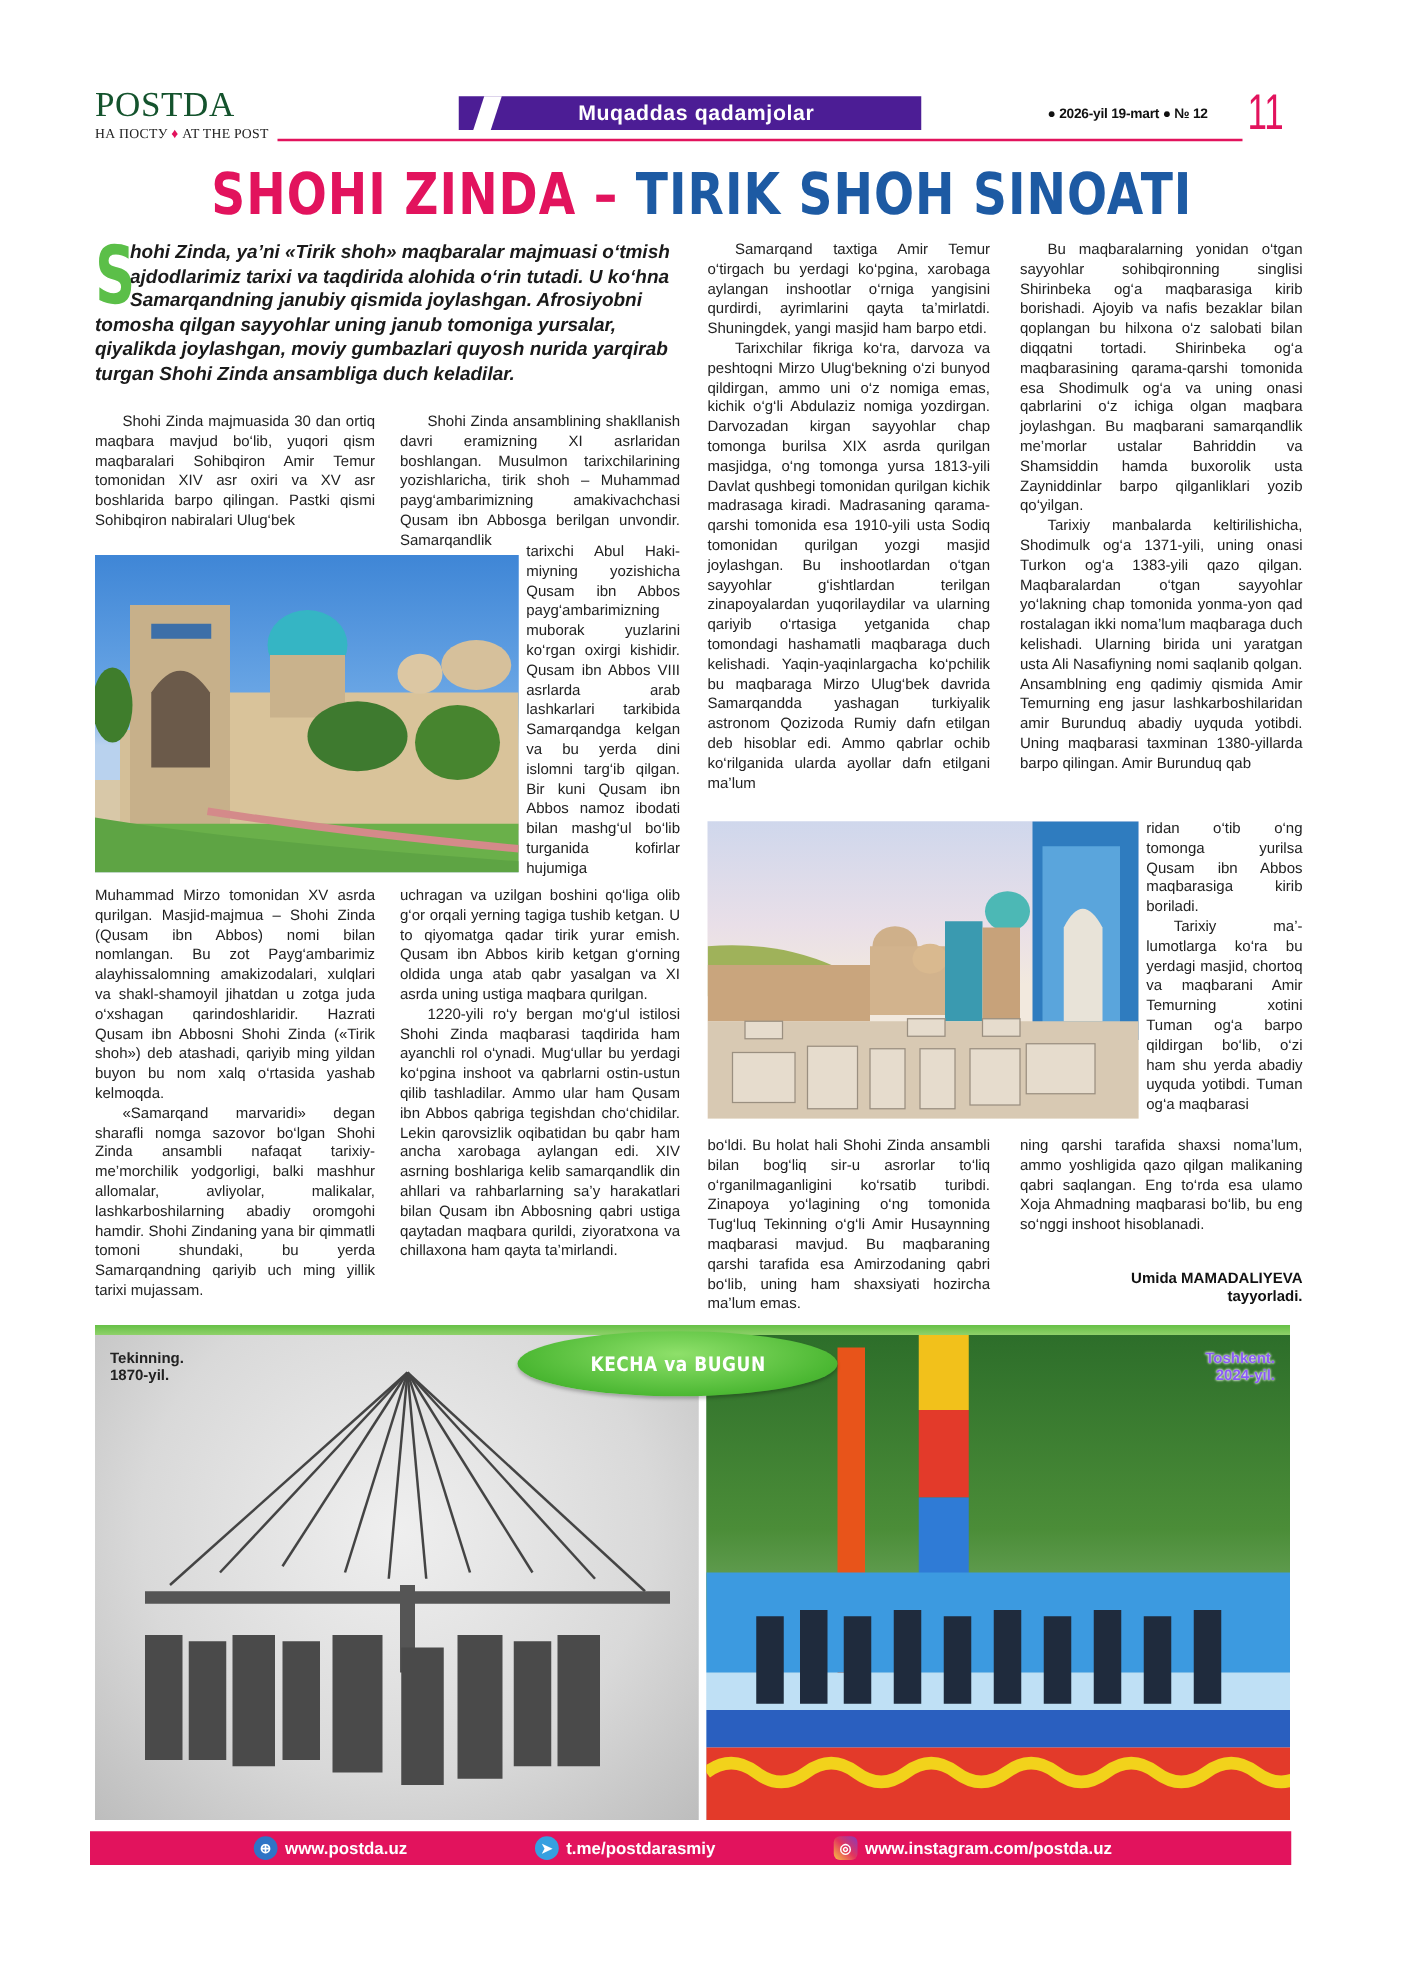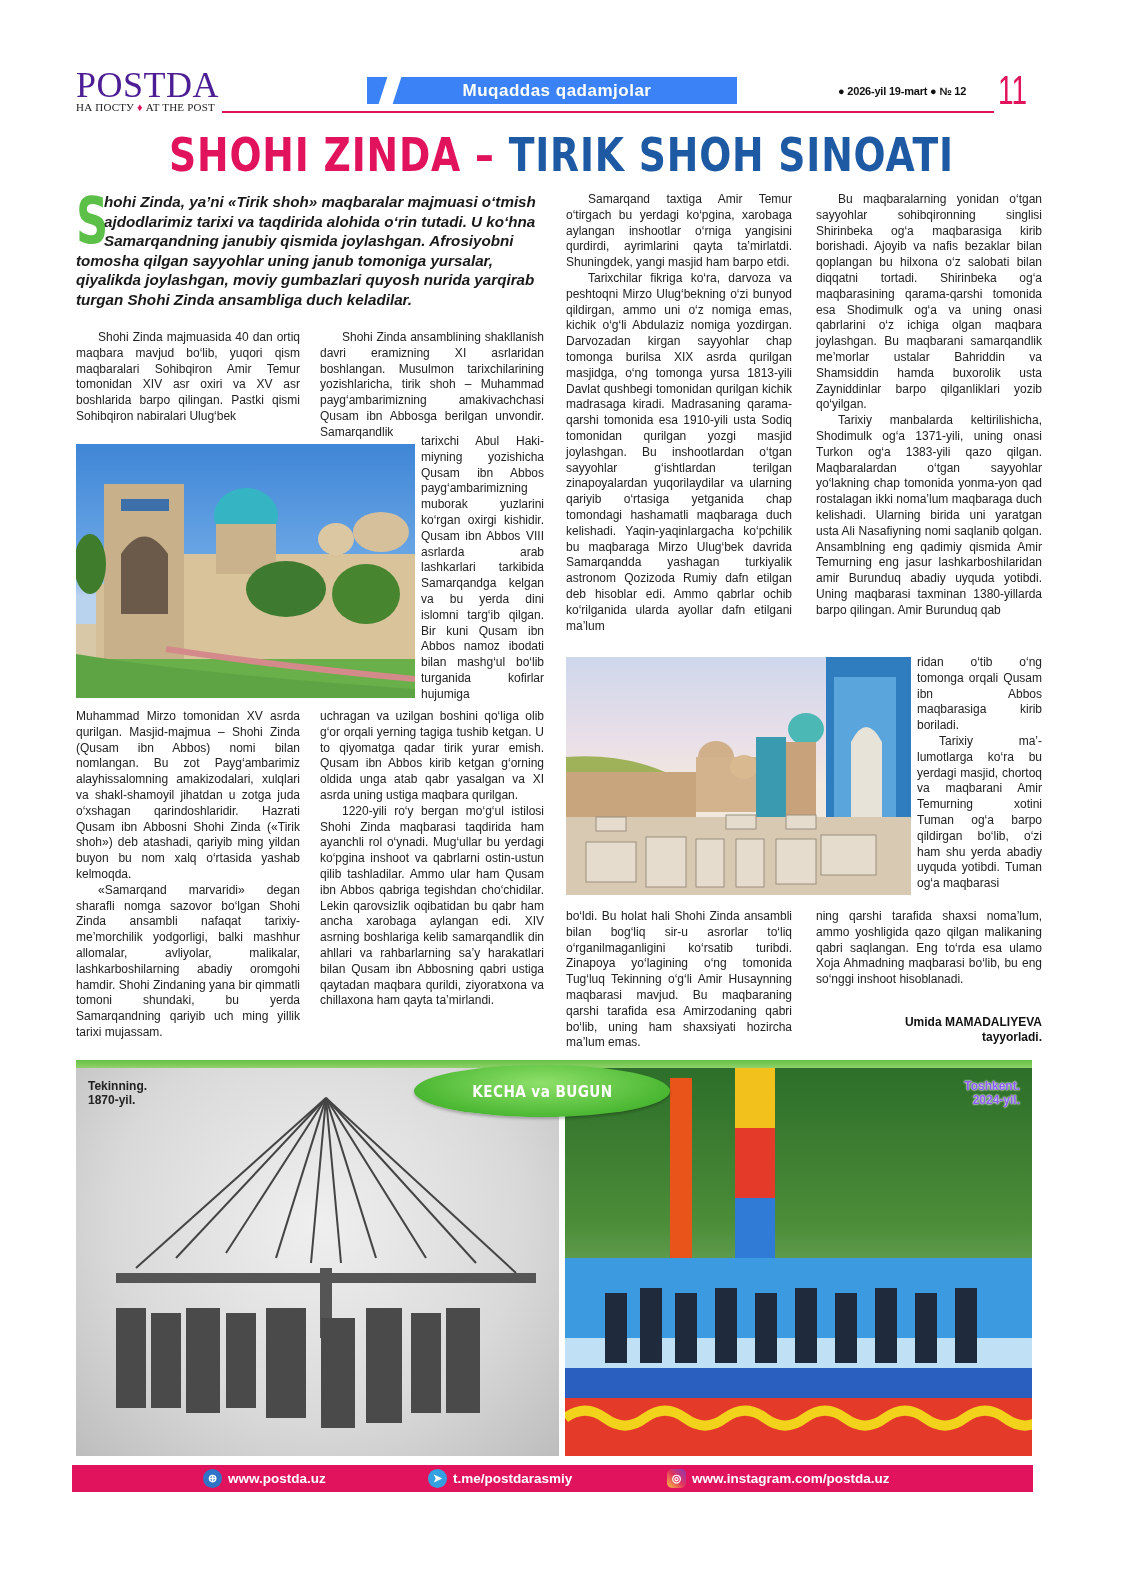--- a/index.html
+++ b/index.html
@@ -1,24 +1,24 @@
 <!DOCTYPE html>
 <html><head>
 <meta charset="utf-8">
 <style>
 *{box-sizing:border-box;margin:0;padding:0}
 html,body{width:1123px;height:1588px;background:#fff;overflow:hidden}
 body{position:relative;font-family:"Liberation Sans",sans-serif;color:#1a1a1a}
 .abs{position:absolute}
 
-.logo{left:76px;top:70px;font-family:"Liberation Serif",serif;font-size:36px;letter-spacing:0.5px;color:#4c1d95;line-height:30px}
+.logo{left:76px;top:70px;font-family:"Liberation Serif",serif;font-size:28px;letter-spacing:0.5px;color:#14532d;line-height:30px}
 .logo-sub{left:76px;top:101px;font-family:"Liberation Serif",serif;font-size:11px;color:#222;letter-spacing:0.2px}
 .logo-sub .dot{color:#e2135d}
 .head-rule{left:222px;top:111px;width:772px;height:2px;background:#e2135d}
-.rubric{left:367px;top:77px;width:370px;height:27px;background:#3b82f6;color:#fff;font-weight:bold;font-size:17px;display:flex;align-items:center;justify-content:center;letter-spacing:0.5px}
+.rubric{left:367px;top:77px;width:370px;height:27px;background:#4c1d95;color:#fff;font-weight:bold;font-size:17px;display:flex;align-items:center;justify-content:center;letter-spacing:0.5px}
 .rubric .slash{position:absolute;left:16px;top:0;width:14px;height:27px;background:#fff;transform:skewX(-18deg)}
 .rubric span.t{padding-left:10px}
 .dateline{left:838px;top:85px;font-size:11px;color:#111;font-weight:bold;letter-spacing:-0.2px}
 .pageno{left:998px;top:68px;font-family:"Liberation Sans",sans-serif;font-size:40px;color:#e2135d;line-height:44px;transform:scaleX(0.7);transform-origin:left top}
 
 .title{left:0;top:127px;width:1123px;text-align:center;font-family:"DejaVu Sans",sans-serif;font-weight:bold;font-size:46px;letter-spacing:1px;line-height:56px;transform:scaleX(0.82);transform-origin:center top}
 .title .pink{color:#e2135d}
 .title .blue{color:#1d5aa3}
 
 .lead{left:76px;top:192px;width:480px;font-style:italic;font-weight:bold;font-size:15.2px;line-height:19.5px;color:#1a1a1a}
@@ -79,21 +79,21 @@
 <div class="abs title">
   <span class="pink">SHOHI ZINDA</span><span class="pink"> – </span><span class="blue">TIRIK SHOH SINOATI</span>
 </div>
 
 <div class="abs lead">
   <span class="dropcap">S</span>
   <span>hohi Zinda, ya’ni «Tirik shoh» maqbaralar majmuasi o‘tmish ajdodlarimiz tarixi va taqdirida alohida o‘rin tutadi. U ko‘hna Samarqandning janubiy qismida joylashgan. Afrosiyobni tomosha qilgan sayyohlar uning janub tomoniga yursalar, qiyalikda joylashgan, moviy gumbazlari quyosh nurida yarqirab turgan Shohi Zinda ansambliga duch keladilar.</span>
 </div>
 
 <div class="abs col c1a">
-    <p>Shohi Zinda majmuasida 40 dan ortiq maqbara mavjud bo‘lib, yuqori qism maqbaralari Sohibqiron Amir Temur tomonidan XIV asr oxiri va XV asr boshlari­da barpo qilingan. Pastki qismi Sohibqiron nabiralari Ulug‘bek</p>
+    <p>Shohi Zinda majmuasida 30 dan ortiq maqbara mavjud bo‘lib, yuqori qism maqbaralari Sohibqiron Amir Temur tomonidan XIV asr oxiri va XV asr boshlari­da barpo qilingan. Pastki qismi Sohibqiron nabiralari Ulug‘bek</p>
   </div>
 <div class="abs col c2a">
     <p>Shohi Zinda ansamblining shakl­lanish davri eramizning XI asrlaridan boshlangan. Musulmon tarixchi­larining yozishlaricha, tirik shoh – Muhammad payg‘ambarimizning amakivachchasi Qusam ibn Abbos­ga berilgan unvondir. Samarqandlik</p>
   </div>
 <div class="abs col c2b">
     <p class="noind">tarixchi Abul Haki­miyning yozishicha Qusam ibn Abbos payg‘ambarimiz­ning muborak yuz­larini ko‘rgan oxirgi kishidir. Qusam ibn Abbos VIII asrlarda arab lashkarlari tar­kibida Samarqand­ga kelgan va bu yerda dini islomni targ‘ib qilgan. Bir kuni Qusam ibn Abbos namoz ibo­dati bilan mash­g‘ul bo‘lib turganida kofirlar hujumiga</p>
   </div>
 
 <div class="abs photo1">
   <svg width="339" height="254" viewBox="0 0 339 254">
@@ -156,21 +156,21 @@
       <rect x="210" y="182" width="40" height="45"></rect>
       <rect x="255" y="178" width="55" height="40"></rect>
       <rect x="30" y="160" width="30" height="14"></rect>
       <rect x="160" y="158" width="30" height="14"></rect>
       <rect x="220" y="158" width="30" height="14"></rect>
     </g>
   </svg>
 </div>
 
 <div class="abs col c4b">
-  <p class="noind">ridan o‘tib o‘ng tomonga orqali Qusam ibn Abbos maqbarasiga kirib boriladi.</p>
+  <p class="noind">ridan o‘tib o‘ng tomonga yurilsa Qusam ibn Abbos maqbarasiga kirib boriladi.</p>
   <p>Tarixiy ma’­lumotlarga ko‘ra bu yerdagi mas­jid, chortoq va maqbarani Amir Temurning xotini Tuman og‘a barpo qildirgan bo‘lib, o‘zi ham shu yer­da abadiy uyqu­da yotibdi. Tuman og‘a maqbarasi­</p>
 </div>
 <div class="abs col c3b">
   <p class="noind">bo‘ldi. Bu holat hali Shohi Zinda ansambli bilan bog‘liq sir-u asrorlar to‘liq o‘rganilmaganligini ko‘rsatib turibdi. Zinapoya yo‘lagining o‘ng tomonida Tug‘luq Tekinning o‘g‘li Amir Husaynning maqbarasi mavjud. Bu maqbaraning qarshi tarafida esa Amirzodaning qabri bo‘lib, uning ham shaxsiyati hozircha ma’lum emas.</p>
 </div>
 <div class="abs col c4c">
   <p class="noind">ning qarshi tarafida shaxsi noma’­lum, ammo yoshligida qazo qilgan malikaning qabri saqlangan. Eng to‘rda esa ulamo Xoja Ahmadning maqbarasi bo‘lib, bu eng so‘nggi inshoot hisoblanadi.</p>
 </div>
 <div class="abs byline">
   <div>Umida MAMADALIYEVA</div>

